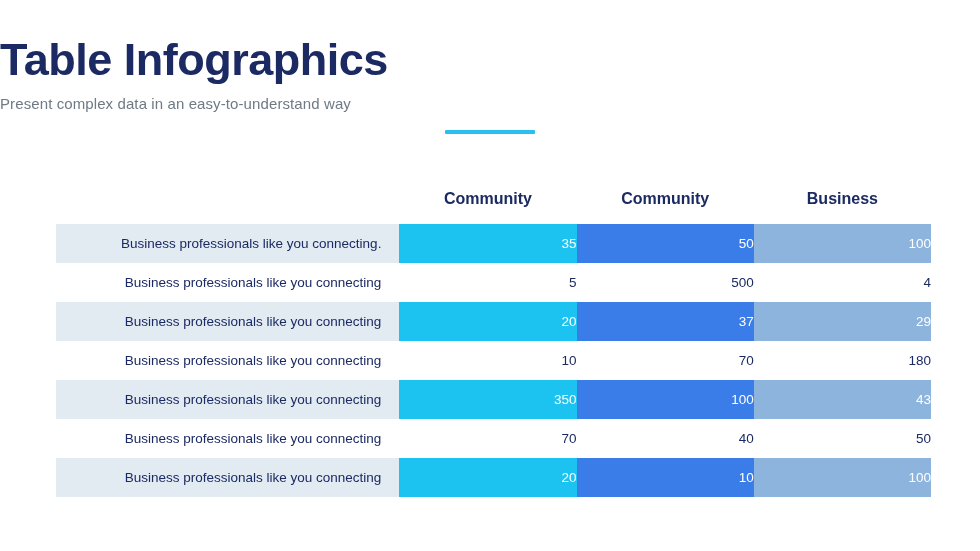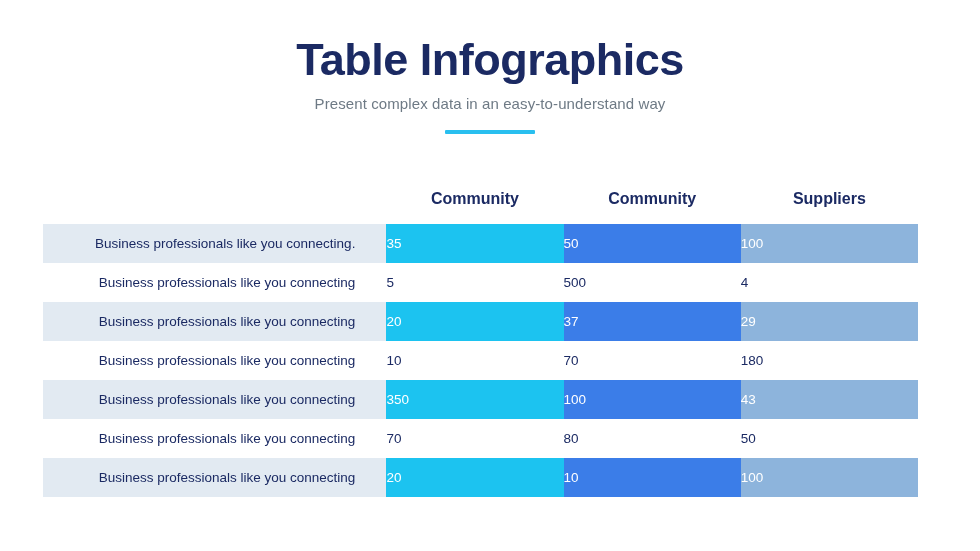--- a/index.html
+++ b/index.html
@@ -10,21 +10,21 @@
     width: 980px;
     height: 551px;
     background: #ffffff;
     font-family: "Liberation Sans", sans-serif;
     overflow: hidden;
     position: relative;
   }
 
   
   .header {
-    text-align: center;
+    text-align: left;
     padding-top: 36px;
   }
   .page-title {
     font-size: 45px;
     font-weight: bold;
     color: #1B2A63;
     letter-spacing: -0.5px;
     line-height: 1.05;
     margin: 0;
   }
@@ -38,21 +38,21 @@
     width: 90px;
     height: 4px;
     background: #29BFEF;
     margin: 18px auto 0 auto;
     border-radius: 1px;
   }
 
   
   .table-wrap {
     position: absolute;
-    left: 43px;
+    left: 56px;
     top: 190px;
     width: 875px;
   }
   table.infographic-table {
     border-collapse: collapse;
     width: 875px;
     table-layout: fixed;
   }
   table.infographic-table col.c-label  { width: 343px; }
   table.infographic-table col.c-data   { width: 177px; }
@@ -67,28 +67,28 @@
   }
   thead th.label-head {
     background: transparent;
   }
 
   tbody tr { height: 39px; }
 
   tbody td {
     font-size: 13.5px;
     color: #1B2A63;
-    text-align: left;
+    text-align: right;
     vertical-align: middle;
     padding: 0;
     height: 39px;
   }
   tbody td.label-cell {
     text-align: right;
-    padding-right: 31px;
+    padding-right: 18px;
     font-size: 13.5px;
     color: #1B2A63;
     white-space: nowrap;
   }
 
   
   tr.row-hl td.label-cell { background: #E2EAF2; }
   tr.row-hl td.col-1 { background: #1CC3F0; color: #ffffff; }
   tr.row-hl td.col-2 { background: #3B7DE8; color: #ffffff; }
   tr.row-hl td.col-3 { background: #8DB4DC; color: #ffffff; }
@@ -111,21 +111,21 @@
       <col class="c-label">
       <col class="c-data">
       <col class="c-data">
       <col class="c-data">
     </colgroup>
     <thead>
       <tr>
         <th class="label-head"></th>
         <th>Community</th>
         <th>Community</th>
-        <th>Suppliers</th>
+        <th>Business</th>
       </tr>
     </thead>
     <tbody id="table-body">
         <tr class="row-hl">
           <td class="label-cell">Business professionals like you connecting.</td>
           <td class="col-1">35</td>
           <td class="col-2">50</td>
           <td class="col-3">100</td>
         </tr>
         <tr class="row-plain">
@@ -148,21 +148,21 @@
         </tr>
         <tr class="row-hl">
           <td class="label-cell">Business professionals like you connecting</td>
           <td class="col-1">350</td>
           <td class="col-2">100</td>
           <td class="col-3">43</td>
         </tr>
         <tr class="row-plain">
           <td class="label-cell">Business professionals like you connecting</td>
           <td class="col-1">70</td>
-          <td class="col-2">80</td>
+          <td class="col-2">40</td>
           <td class="col-3">50</td>
         </tr>
         <tr class="row-hl">
           <td class="label-cell">Business professionals like you connecting</td>
           <td class="col-1">20</td>
           <td class="col-2">10</td>
           <td class="col-3">100</td>
         </tr>
       </tbody>
   </table>

